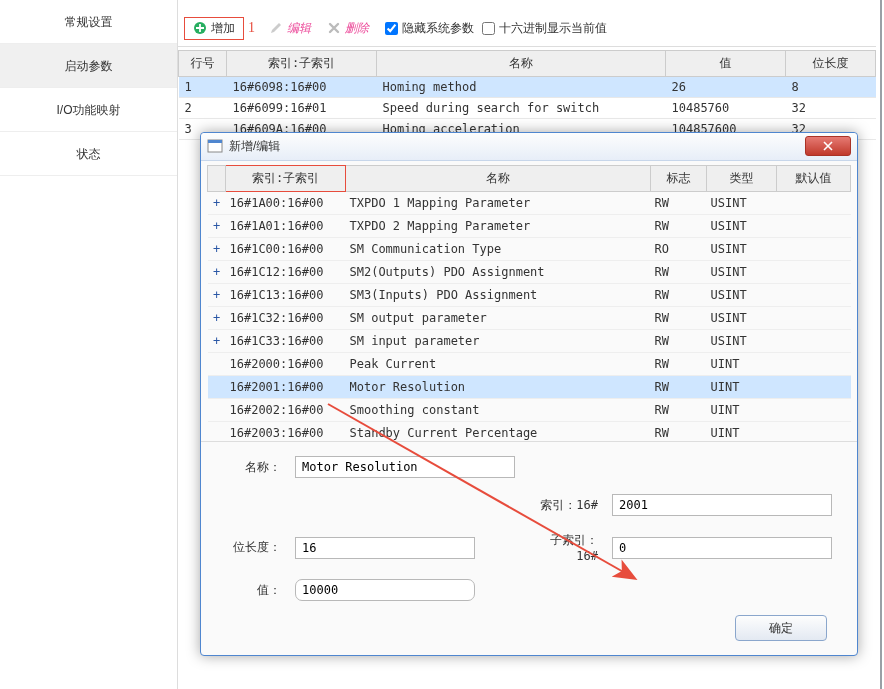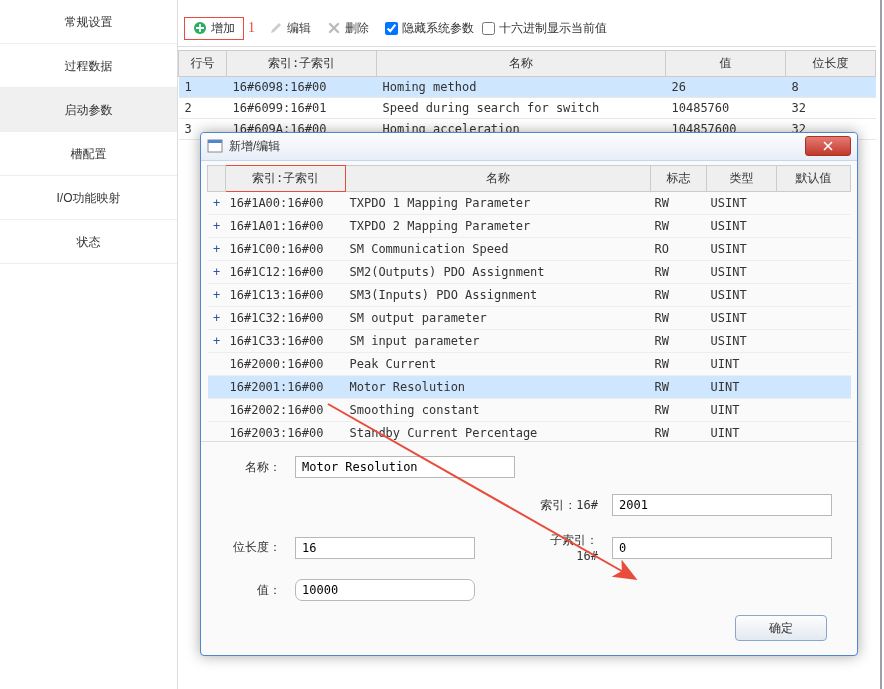--- a/index.html
+++ b/index.html
@@ -41,21 +41,21 @@
     gap: 0;
     padding-left: 6px;
   }
   .tool-btn {
     display: inline-flex;
     align-items: center;
     gap: 4px;
     padding: 2px 8px;
     cursor: pointer;
   }
-  .tool-btn.disabled { color: #404040; }
+  .tool-btn.disabled { color: #ec4899; font-style: italic; }
   .highlight-red-box { border: 1px solid #e74c3c; }
   .annot1 {
     color: #e74c3c;
     font-size: 14px;
     font-family: "Times New Roman", serif;
     margin-left: 4px;
     margin-right: 6px;
   }
   .chk { display: inline-flex; align-items: center; gap: 4px; margin-left: 8px; }
   .chk input { width: 13px; height: 13px; }
@@ -221,23 +221,21 @@
     position: absolute;
     left: 178px; right: 8px; top: 46px;
     height: 1px; background: #ddd;
   }
 </style>
 </head>
 <body>
 
 <div class="leftnav">
   <div class="item"><span>常规设置</span></div>
-  <div class="item"><span>过程数据</span></div>
   <div class="item selected"><span>启动参数</span></div>
-  <div class="item"><span>槽配置</span></div>
   <div class="item"><span>I/O功能映射</span></div>
   <div class="item"><span>状态</span></div>
 </div>
 
 <div class="toolbar">
   <span class="tool-btn highlight-red-box">
     <svg class="ic" viewBox="0 0 14 14">
         <circle cx="7" cy="7" r="6" fill="#27ae60"></circle>
         <path d="M7 3v8M3 7h8" stroke="#fff" stroke-width="1.8"></path>
       </svg>
@@ -372,21 +370,21 @@
             <td class="exp">+</td>
             <td>16#1A01:16#00</td>
             <td>TXPDO 2 Mapping Parameter</td>
             <td>RW</td>
             <td>USINT</td>
             <td></td>
           </tr>
           <tr>
             <td class="exp">+</td>
             <td>16#1C00:16#00</td>
-            <td>SM Communication Speed</td>
+            <td>SM Communication Type</td>
             <td>RO</td>
             <td>USINT</td>
             <td></td>
           </tr>
           <tr>
             <td class="exp">+</td>
             <td>16#1C12:16#00</td>
             <td>SM2(Outputs) PDO Assignment</td>
             <td>RW</td>
             <td>USINT</td>

